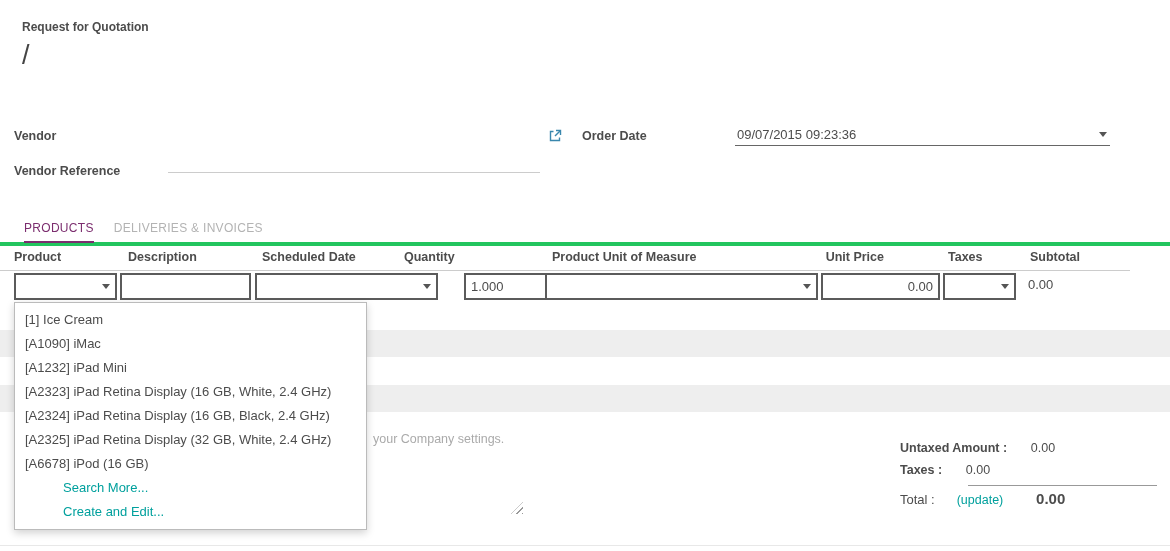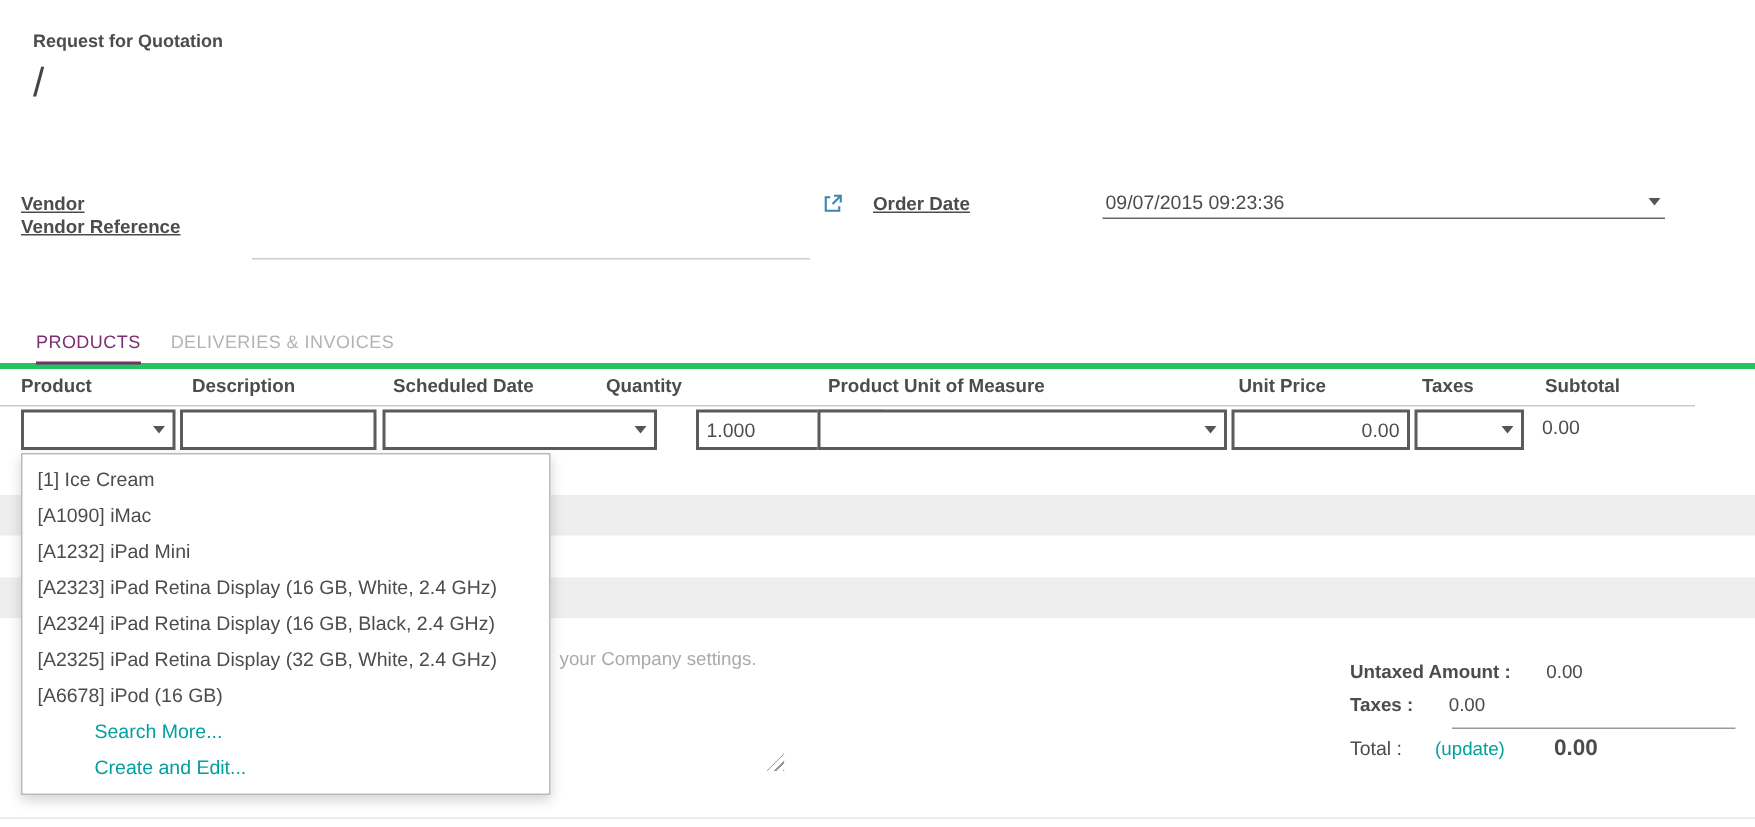--- a/index.html
+++ b/index.html
@@ -9,23 +9,23 @@
     font-family:"Liberation Sans", sans-serif; color:#4c4c4c;
   }
   #app { position:relative; width:1170px; height:551px; overflow:hidden; background:#fff; }
   .abs { position:absolute; }
 
   
   .doc-type { left:22px; top:20px; font-size:12px; font-weight:bold; }
   .doc-number { left:22px; top:40px; font-size:27px; font-weight:300; color:#444; }
 
   
-  .field-label { font-size:12.5px; font-weight:bold;text-decoration:underline; }
+  .field-label { font-size:12.5px; font-weight:bold; }
   .lbl-vendor { left:14px; top:129px; }
-  .lbl-vendor-ref { left:14px; top:144px; }
+  .lbl-vendor-ref { left:14px; top:164px; }
   .lbl-order-date { left:582px; top:129px; }
 
   
   .ufield { display:flex; align-items:center; height:22px; border-bottom:1px solid #666; }
   .f-vendor { left:168px; top:124px; width:372px; }
   .f-order  { left:735px; top:124px; width:375px; }
   .f-ref    { left:168px; top:151px; width:372px; border-bottom-color:#ccc; }
   .ufield input {
     flex:1; border:0; outline:none; background:transparent;
     font:13px "Liberation Sans", sans-serif; color:#4c4c4c; padding:0 2px; min-width:0;

